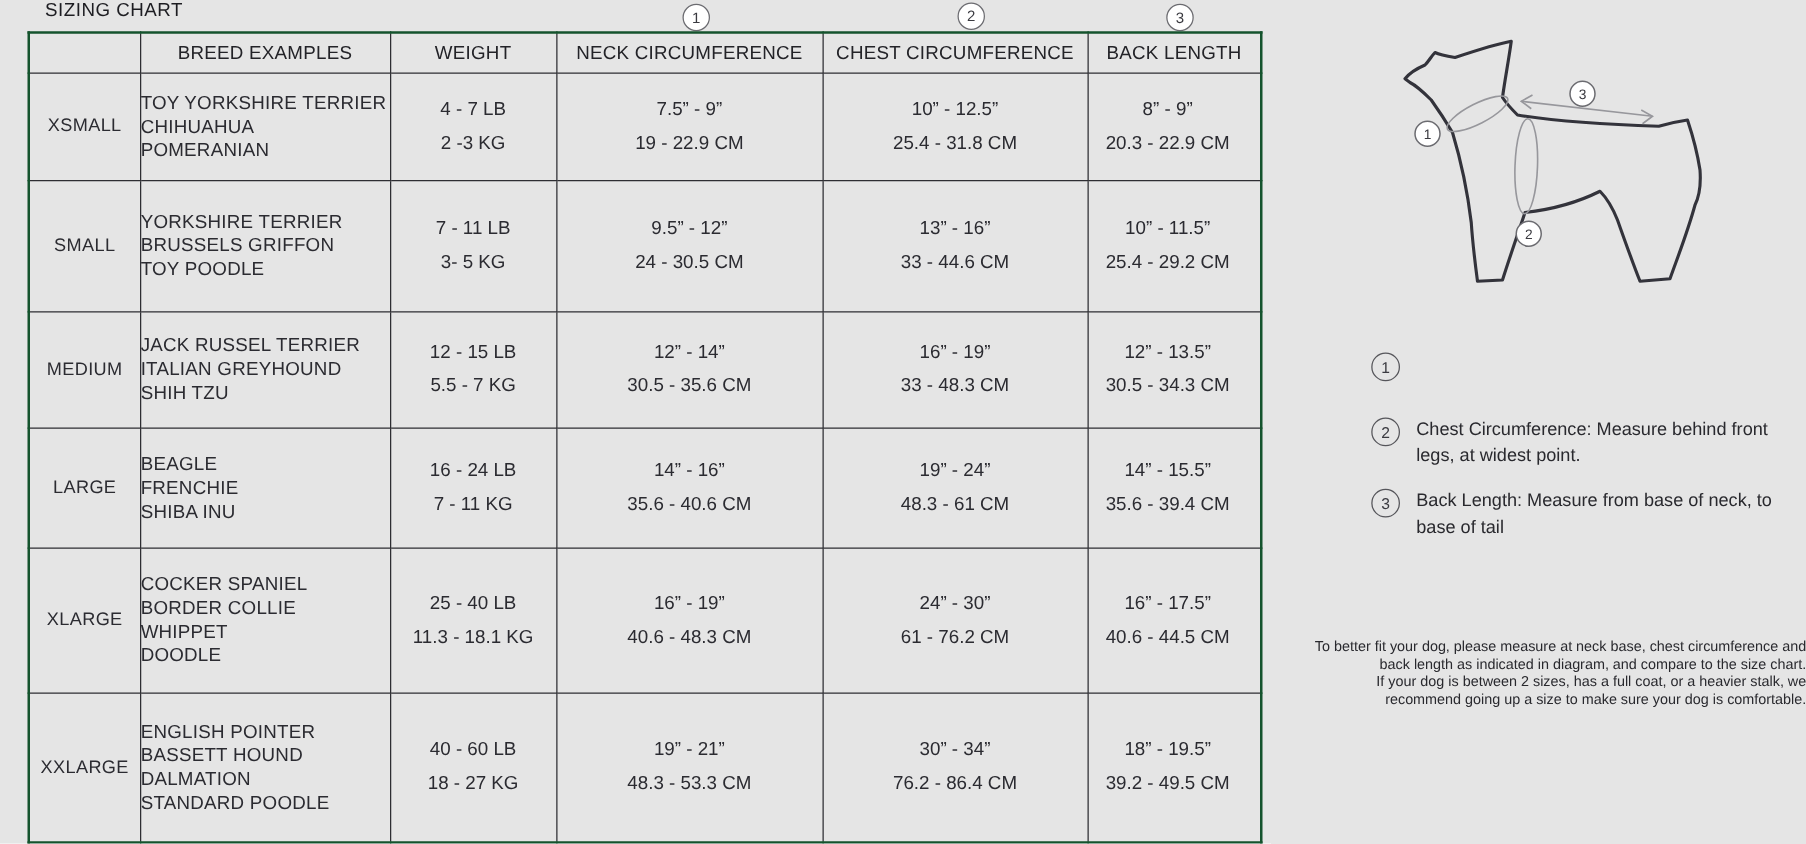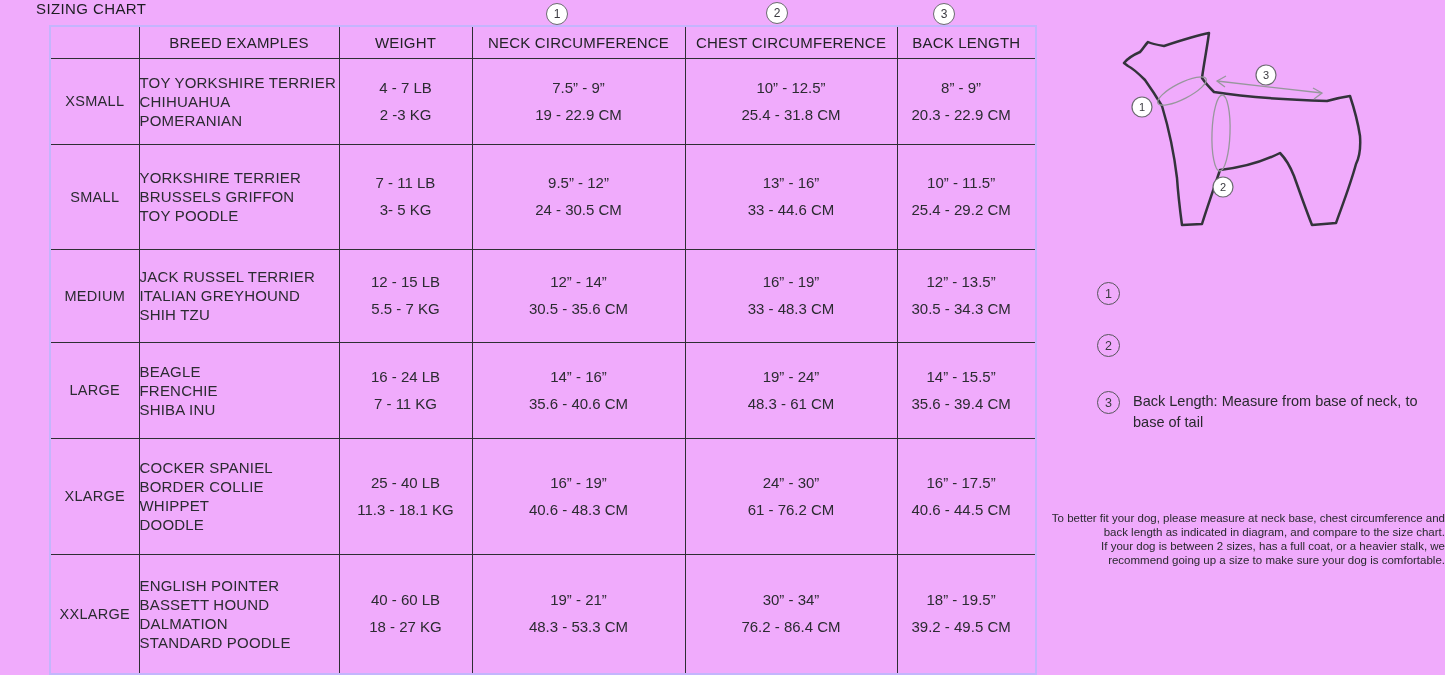--- a/index.html
+++ b/index.html
@@ -1,33 +1,33 @@
 <!DOCTYPE html>
 <html><head>
 <meta charset="utf-8">
 <style>
   html,body{margin:0;padding:0;background:#ffffff;}
   .page{
-    position:relative;width:1445px;height:675px;background:#f0abfc;overflow:hidden;
+    position:relative;width:1445px;height:675px;background:#e5e5e5;overflow:hidden;
     font-family:"Liberation Sans", sans-serif;color:#2b2b31;
   }
   .title{
     position:absolute;left:36px;top:0px;font-size:15px;letter-spacing:0.4px;color:#1d1d22;
   }
   
   .topmark{
     position:absolute;width:22px;height:22px;border:1.3px solid #6b6b70;border-radius:50%;
     display:flex;align-items:center;justify-content:center;font-size:12px;color:#3a3a40;background:#fff;box-sizing:border-box;
   }
   .m1{left:546px;top:3px}.m2{left:766px;top:2px}.m3{left:933px;top:3px}
 
   
   table.sizes{
-    position:absolute;left:49px;top:25px;border-collapse:collapse;table-layout:fixed;
-    border:2px solid #c4b5fd;
+    position:absolute;left:22px;top:25px;border-collapse:collapse;table-layout:fixed;
+    border:2px solid #14532d;
   }
   table.sizes th,table.sizes td{
     border:1px solid #2e2e33;padding:0;vertical-align:middle;font-weight:normal;
   }
   col.c-size{width:89px}col.c-breed{width:200px}col.c-weight{width:133px}
   col.c-neck{width:213px}col.c-chest{width:212px}col.c-back{width:139px}
   thead tr{height:32px}
   tbody tr:nth-child(1){height:86px}
   tbody tr:nth-child(2){height:105px}
   tbody tr:nth-child(3){height:93px}
@@ -221,20 +221,21 @@
   <div class="legend">
     <div class="legrow l1">
       <div class="legcirc">
           <span>1</span>
         </div>
     </div>
     <div class="legrow l2">
       <div class="legcirc">
           <span>2</span>
         </div>
+      <div class="legtext">Chest Circumference: Measure behind front legs, at widest point.</div>
     </div>
     <div class="legrow l3">
       <div class="legcirc">
           <span>3</span>
         </div>
       <div class="legtext">Back Length: Measure from base of neck, to base of tail</div>
     </div>
   </div>
 
   <div class="notes">

